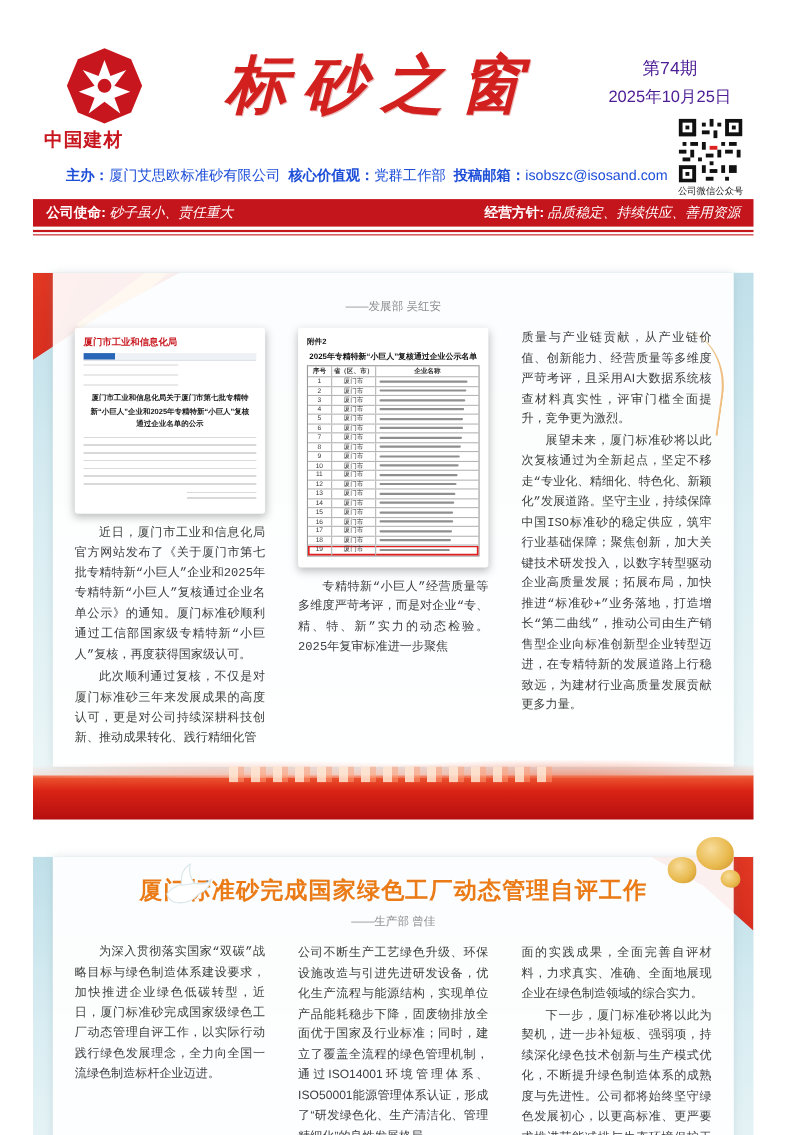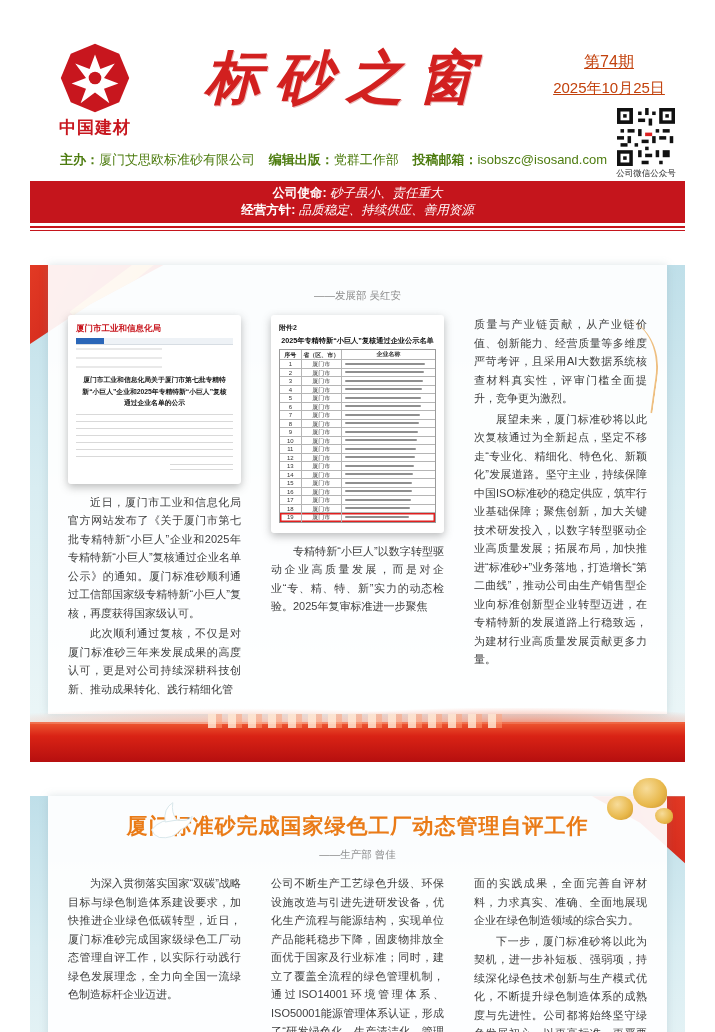--- a/index.html
+++ b/index.html
@@ -3,57 +3,57 @@
 <meta charset="utf-8">
 <style>
   * { margin:0; padding:0; box-sizing:border-box; }
   html,body { background:#ffffff; }
   body { font-family:"Liberation Sans", sans-serif; }
   .page { width:715px; min-height:1032px; background:#ffffff; margin:0 auto; overflow:hidden; }
 
   
   .masthead { position:relative; padding:38px 40px 0 40px; }
   .mast-top { display:flex; align-items:flex-start; }
-  .logo-block { width:110px; text-align:center; }
+  .logo-block { width:110px; text-align:left; }
   .logo-block svg { width:72px; height:72px; display:block; margin:4px auto 2px; }
   .logo-name { color:#c8161e; font-weight:bold; font-size:17px; letter-spacing:1px; }
   .paper-title { flex:1; text-align:center; color:#d2201f; font-family:"DejaVu Serif", serif;
                  font-weight:bold; font-style:italic; font-size:57px; letter-spacing:14px;
                  line-height:1.1; padding-top:8px; text-shadow:1px 1px 0 rgba(180,20,20,.3); }
-  .issue-block { width:132px; text-align:center; padding-top:14px; color:#c2410c;text-decoration:underline; }
+  .issue-block { width:132px; text-align:center; padding-top:14px; color:#4c1d95; }
   .issue-no { font-size:16px; margin-bottom:6px; }
   .issue-date { font-size:15px; }
   .qr-wrap { position:absolute; right:38px; top:108px; width:62px; text-align:center; }
   .qr-wrap svg { width:58px; height:58px; display:block; margin:0 auto; background:#fff; }
   .qr-caption { font-size:8.5px; color:#222; margin-top:2px; white-space:nowrap; }
 
-  .info-rows { padding:10px 40px 6px 21px; margin-right:68px; color:#4d7c0f; }
+  .info-rows { padding:10px 40px 6px 21px; margin-right:68px; color:#1d4ed8; }
   .info-rows { padding-left:60px; }
   .info-row { display:flex; justify-content:space-between; font-size:13px; line-height:22px; }
   .info-item b { font-weight:bold; }
 
   
   .mission-banner { margin:4px 30px 0 30px; background:#c5151c; color:#fff;
                     display:flex; justify-content:space-between; align-items:center;
-                    padding:4px 12px; font-size:12.5px;flex-direction:column; }
+                    padding:4px 12px; font-size:12.5px; }
   .mission-item .m-label { font-weight:bold; }
   .mission-item .m-value { font-family:"DejaVu Serif", serif; font-style:italic; }
   .double-rule { margin:3px 30px 0 30px; height:5px; border-top:2px solid #c5151c; border-bottom:1px solid #c5151c; }
 
   
   .panel { margin:6px 30px 0 30px; position:relative;
            background:linear-gradient(180deg,#bfdfe9 0%, #d9edf2 45%, #eef7f8 100%); }
   .panel .card { position:relative; z-index:2; margin:34px 18px 14px 18px; background:rgba(255,255,255,.93);
                  padding:16px 20px 14px 20px; box-shadow:0 0 8px rgba(120,150,160,.25); }
   .article-title { text-align:center; color:#ea7b17; font-size:21px; font-weight:bold; letter-spacing:1px; }
   .byline { text-align:center; color:#8d8d8d; font-size:10.5px; margin-top:8px; }
   .cols { display:flex; gap:30px; margin-top:12px; }
   .col { flex:1; min-width:0; }
   .col p { font-size:11px; line-height:18.5px; text-align:justify; color:#3d3d3d; margin-bottom:2px; }
-  .col p.indent { text-indent:2em; }
+  .col p.indent { text-indent:2em;font-family:Liberation Mono, monospace; }
 
   
   .ribbon-tl { position:absolute; left:0; top:0; width:230px; height:86px; z-index:1;
                background:linear-gradient(115deg,#e23a24 0%, #c01414 55%, #9d0d0d 100%);
                clip-path:polygon(0 0, 58% 0, 26% 46%, 0 92%); }
   .ribbon-tl::after { content:""; position:absolute; left:30px; top:0; width:120px; height:60px;
                background:linear-gradient(115deg,#f6c14d, #e89b2a); clip-path:polygon(60% 0, 78% 0, 18% 100%, 8% 78%); opacity:.85; }
   .gold-swirl { position:absolute; right:26px; top:54px; width:70px; height:90px; z-index:3;
                 border-right:2px solid rgba(232,164,74,.7); border-radius:0 60% 0 60%; transform:rotate(8deg); }
   .red-band { position:relative; height:40px; margin-top:-6px; z-index:2;
@@ -165,21 +165,21 @@
           <rect x="14" y="30" width="4" height="2" fill="#111"></rect>
           <rect x="24" y="30" width="2" height="2" fill="#111"></rect>
       </svg>
       <div class="qr-caption">公司微信公众号</div>
     </div>
   </header>
 
   <div class="info-rows">
     <div class="info-row">
       <span class="info-item"><b>主办：</b><span>厦门艾思欧标准砂有限公司</span></span>
-      <span class="info-item"><b>编辑出版：</b><span>党群工作部</span></span>
+      <span class="info-item"><b>核心价值观：</b><span>党群工作部</span></span>
       <span class="info-item"><b>投稿邮箱：</b><span>isobszc@isosand.com</span></span>
     </div>
   </div>
 
   <div class="mission-banner">
     <span class="mission-item"><span class="m-label">公司使命:</span> <span class="m-value">砂子虽小、责任重大</span></span>
     <span class="mission-item"><span class="m-label">经营方针:</span> <span class="m-value">品质稳定、持续供应、善用资源</span></span>
   </div>
   <div class="double-rule"></div>
 
@@ -341,21 +341,21 @@
                   <div class="trow hl">
                     <span class="c1">19</span>
                     <span class="c2">厦门市</span>
                     <span class="c3">
                       <i style="width: 71%;"></i>
                     </span>
                   </div>
                 </div>
             </div>
           </div>
-          <p class="indent">专精特新“小巨人”以数字转型驱动企业高质量发展，而是对企业“专、精、特、新”实力的动态检验。2025年复审标准进一步聚焦</p>
+          <p class="indent">专精特新“小巨人”经营质量等多维度严苛考评，而是对企业“专、精、特、新”实力的动态检验。2025年复审标准进一步聚焦</p>
         </div>
         <div class="col">
           <p>质量与产业链贡献，从产业链价值、创新能力、经营质量等多维度严苛考评，且采用AI大数据系统核查材料真实性，评审门槛全面提升，竞争更为激烈。</p>
           <p class="indent">展望未来，厦门标准砂将以此次复核通过为全新起点，坚定不移走“专业化、精细化、特色化、新颖化”发展道路。坚守主业，持续保障中国ISO标准砂的稳定供应，筑牢行业基础保障；聚焦创新，加大关键技术研发投入，以数字转型驱动企业高质量发展；拓展布局，加快推进“标准砂+”业务落地，打造增长“第二曲线”，推动公司由生产销售型企业向标准创新型企业转型迈进，在专精特新的发展道路上行稳致远，为建材行业高质量发展贡献更多力量。</p>
         </div>
       </div>
     </div>
     <div class="red-band">
         <span class="skyline"></span>
       </div>

